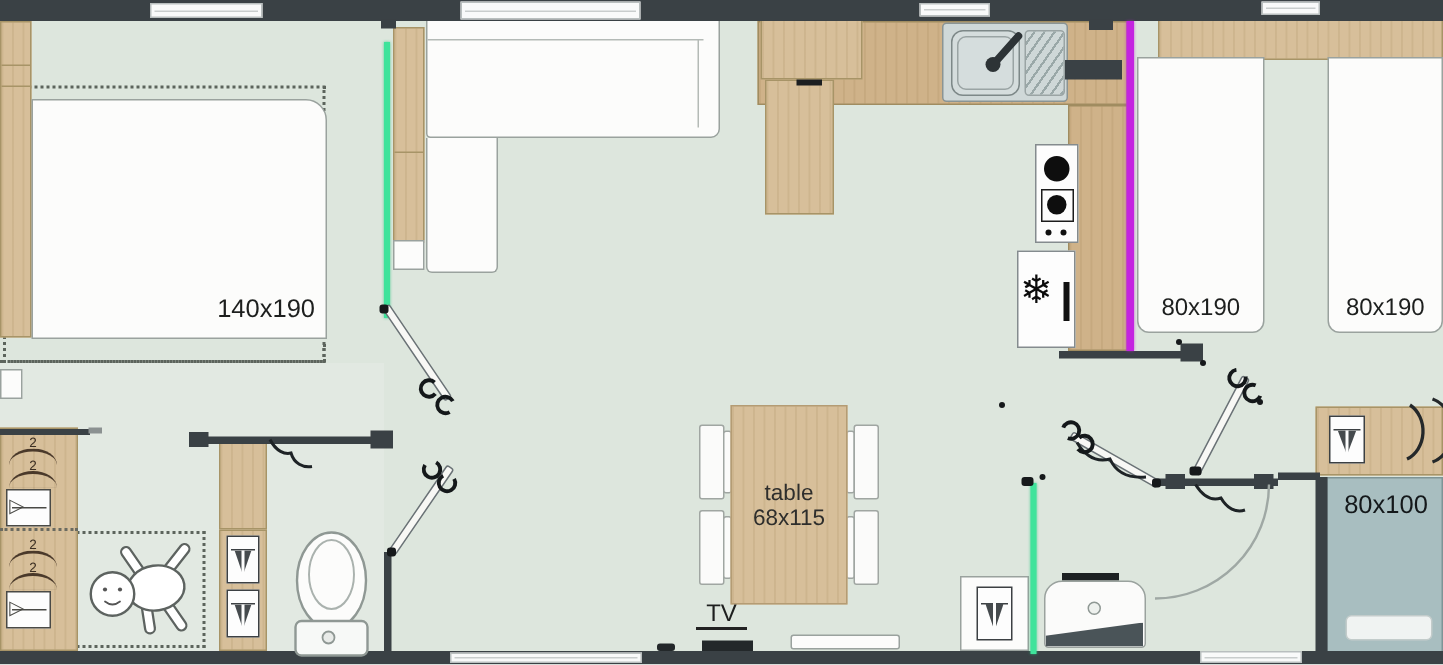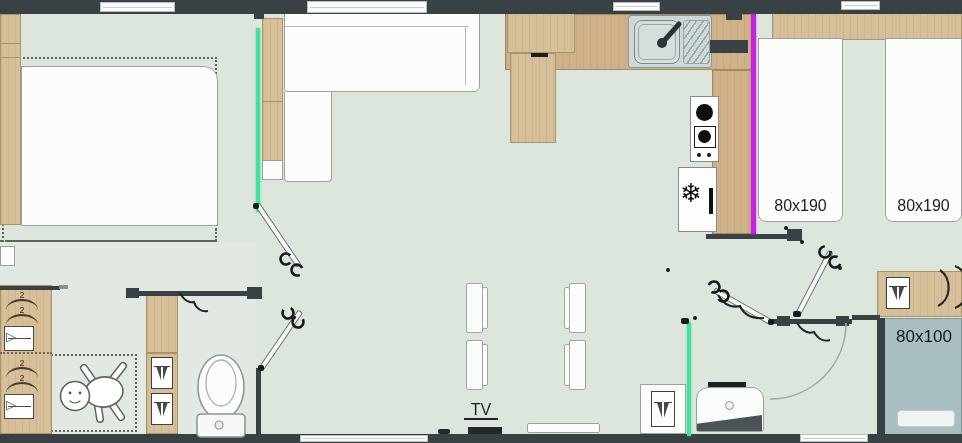--- a/index.html
+++ b/index.html
@@ -44,20 +44,21 @@
 <div class="plan">
 
   <div class="a" style="left:0;top:242px;width:256px;height:192px;background:#e2e9e2;"></div>
 
   <div class="a dotted" style="left:2px;top:57px;width:215px;height:185px;"></div>
   <div class="a wood" style="left:0;top:14px;width:21px;height:211px;">
     <i class="a" style="left:0;right:0;top:28px;border-top:1px solid #a79467;"></i>
     <i class="a" style="left:0;right:0;top:42px;border-top:1px solid #a79467;"></i>
   </div>
   <div class="a white" style="left:21px;top:66px;width:197px;height:160px;border-radius:0 14px 0 0;"></div>
+  <div class="a lbl" style="left:105px;top:196px;width:105px;font-size:17px;text-align:right;">140x190</div>
   <div class="a white" style="left:0;top:246px;width:15px;height:20px;"></div>
 
   <div class="a wood" style="left:262px;top:18px;width:21px;height:144px;">
     <i class="a" style="left:0;right:0;top:82px;border-top:1px solid #a79467;"></i>
   </div>
   <div class="a white" style="left:262px;top:160px;width:21px;height:20px;"></div>
   <div class="a white" style="left:284px;top:10px;width:196px;height:82px;border-radius:0 0 6px 3px;">
     <i class="a" style="left:0;right:10px;top:15px;border-top:1.4px solid #b4bab6;"></i>
     <i class="a" style="right:13px;top:15px;bottom:6px;border-left:1.4px solid #b4bab6;"></i>
   </div>
@@ -92,20 +93,25 @@
   </div>
 
   <div class="a chair" style="left:466px;top:283px;width:17px;height:50px;"></div>
   <div class="a chair" style="left:482px;top:287px;width:6px;height:42px;"></div>
   <div class="a chair" style="left:466px;top:340px;width:17px;height:50px;"></div>
   <div class="a chair" style="left:482px;top:344px;width:6px;height:42px;"></div>
   <div class="a chair" style="left:564px;top:287px;width:6px;height:42px;"></div>
   <div class="a chair" style="left:569px;top:283px;width:17px;height:50px;"></div>
   <div class="a chair" style="left:564px;top:344px;width:6px;height:42px;"></div>
   <div class="a chair" style="left:569px;top:340px;width:17px;height:50px;"></div>
+  <div class="a wood" style="left:487px;top:270px;width:78px;height:133px;border:1px solid #b49c74;
+              display:flex;flex-direction:column;align-items:center;justify-content:center;">
+    <span class="lbl" style="font-size:15px;color:#2e2e2c;">table</span>
+    <span class="lbl" style="font-size:15px;color:#2e2e2c;">68x115</span>
+  </div>
 
   <div class="a lbl" style="left:464px;top:401px;width:34px;height:19px;font-size:16px;text-align:center;border-bottom:2px solid #222;">TV</div>
   <div class="a" style="left:468px;top:427px;width:34px;height:7px;background:#23282a;"></div>
   <div class="a" style="left:438px;top:429px;width:12px;height:5px;background:#23282a;border-radius:2px;"></div>
   <div class="a white" style="left:527px;top:423px;width:73px;height:10px;border-radius:2px;"></div>
 
   <div class="a wood" style="left:772px;top:10px;width:190px;height:30px;"></div>
   <div class="a white" style="left:758px;top:38px;width:85px;height:184px;border-radius:0 0 8px 8px;"></div>
   <div class="a lbl" style="left:758px;top:197px;width:85px;font-size:16px;text-align:center;">80x190</div>
   <div class="a white" style="left:885px;top:38px;width:77px;height:184px;border-radius:0 0 8px 8px;"></div>

